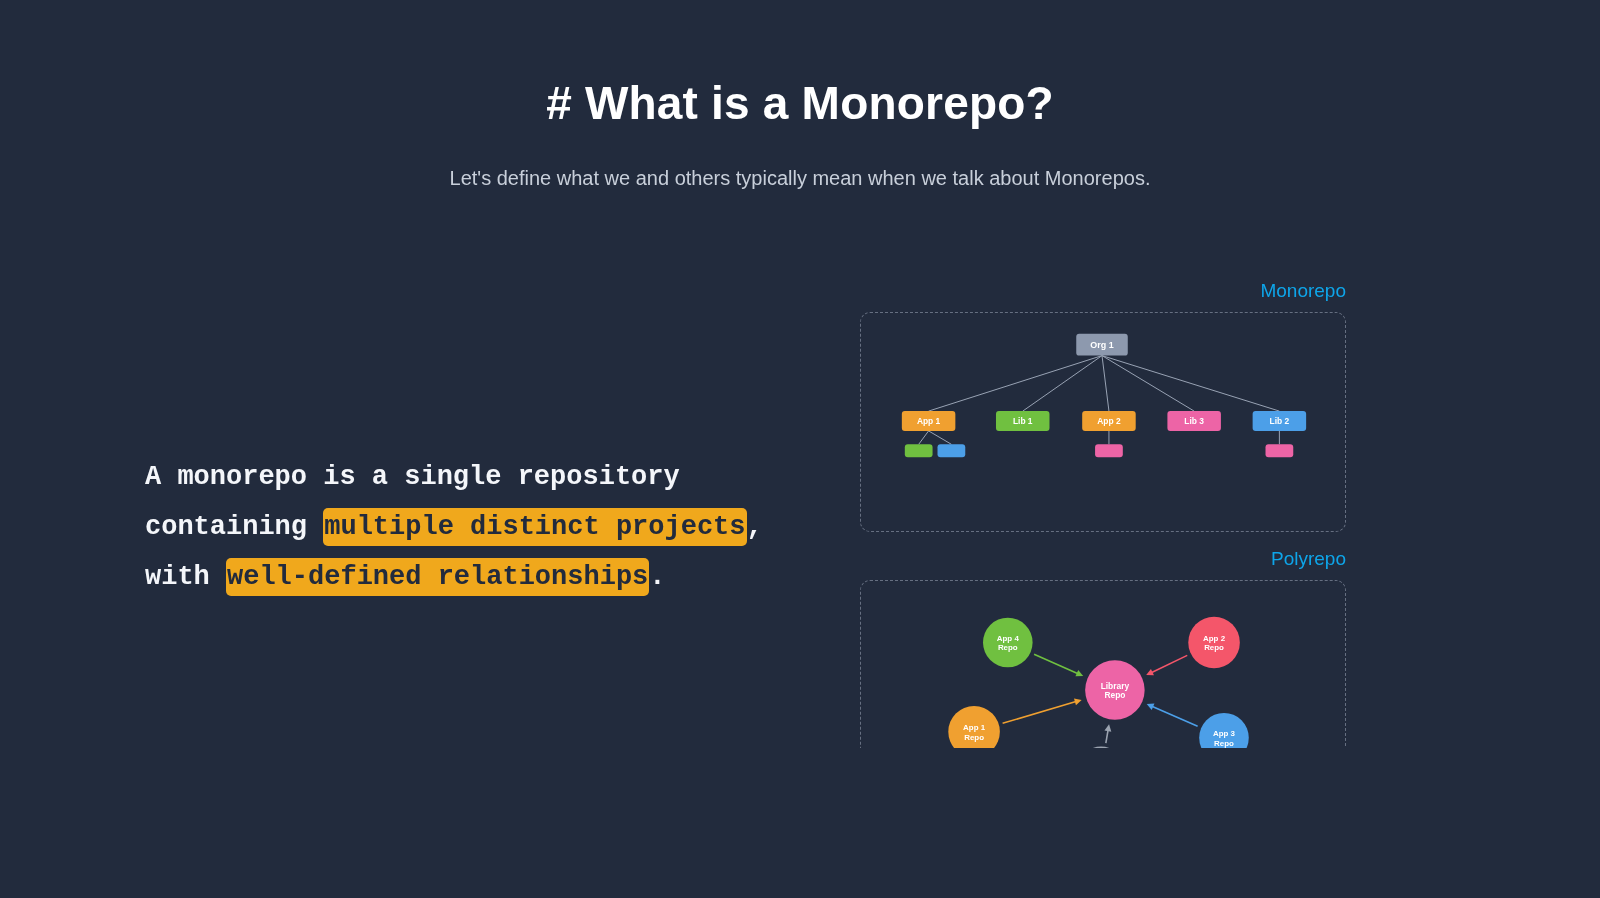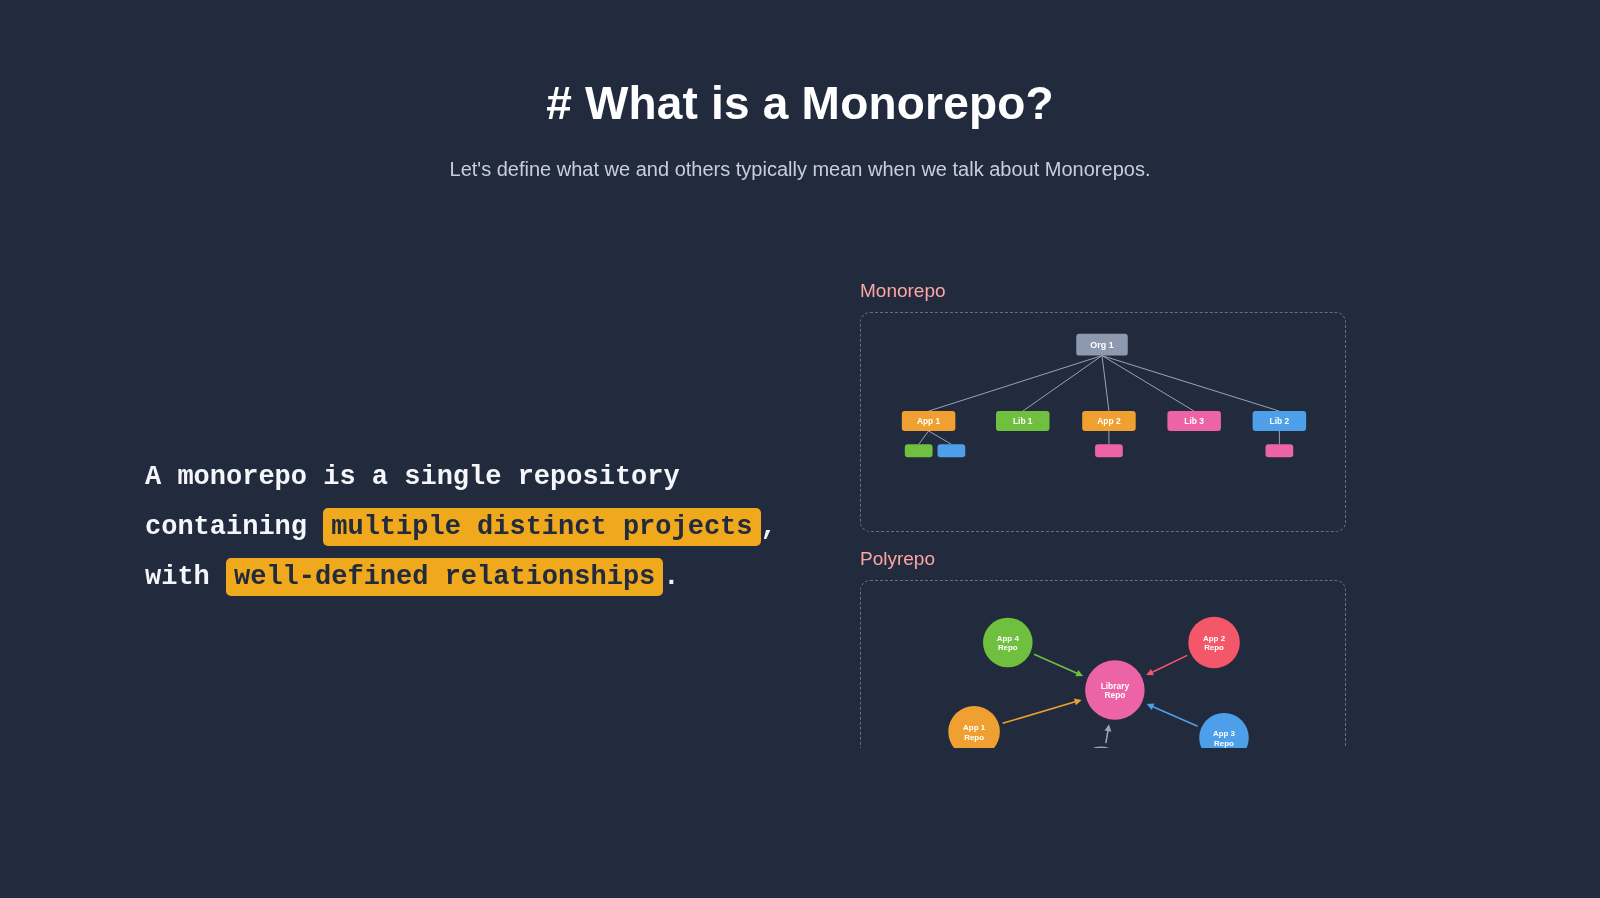--- a/index.html
+++ b/index.html
@@ -15,46 +15,46 @@
     overflow: hidden;
     background: var(--background, #222B3D);
   }
   .header { position: absolute; top: 76px; left: 0; width: 100%; text-align: center; }
   .title {
     color: #ffffff;
     font-size: 46px;
     font-weight: 800;
     letter-spacing: 0.2px;
   }
-  .subtitle { margin-top: 28px; color: #C8CFDA; font-size: 20px; font-weight: 400; }
+  .subtitle { margin-top: 37px; color: #C8CFDA; font-size: 20px; font-weight: 400; }
 
   .definition { position: absolute; left: 145px; top: 452px; width: 648px; font-family: Liberation Mono, monospace; }
   .statement {
     color: #F4F6FA;
     font-size: 27px;
     font-weight: 700;
     line-height: 50px;
   }
   .statement .hl {
     background: var(--highlight, #F0A81C);
     color: var(--highlight-text, #222B3D);
-    padding: 4px 8px;
+    padding: 4px 1px;
     border-radius: 5px;
   }
   .note {
     margin-top: 22px;
     color: #C2C9D5;
     font-size: 17px;
     line-height: 29px;
     max-width: 612px;
   }
 
   .diagram-col { position: absolute; left: 860px; top: 280px; width: 486px; }
   figure { margin: 0; }
-  .fig-caption { text-align: left; color: #fca5a5; font-size: 19px; margin-bottom: 10px; }
+  .fig-caption { text-align: right; color: #0ea5e9; font-size: 19px; margin-bottom: 10px; }
   .dash-box {
     border: 1px dashed rgba(186, 196, 214, 0.45);
     border-radius: 10px;
     width: 100%;
   }
   .monorepo-box { height: 220px; }
   .polyrepo-box { height: 240px; }
   .fig-polyrepo { margin-top: 16px; }
   .dash-box svg { display: block; width: 100%; height: 100%; }
   svg text { font-family: "Liberation Sans", "DejaVu Sans", sans-serif; }

